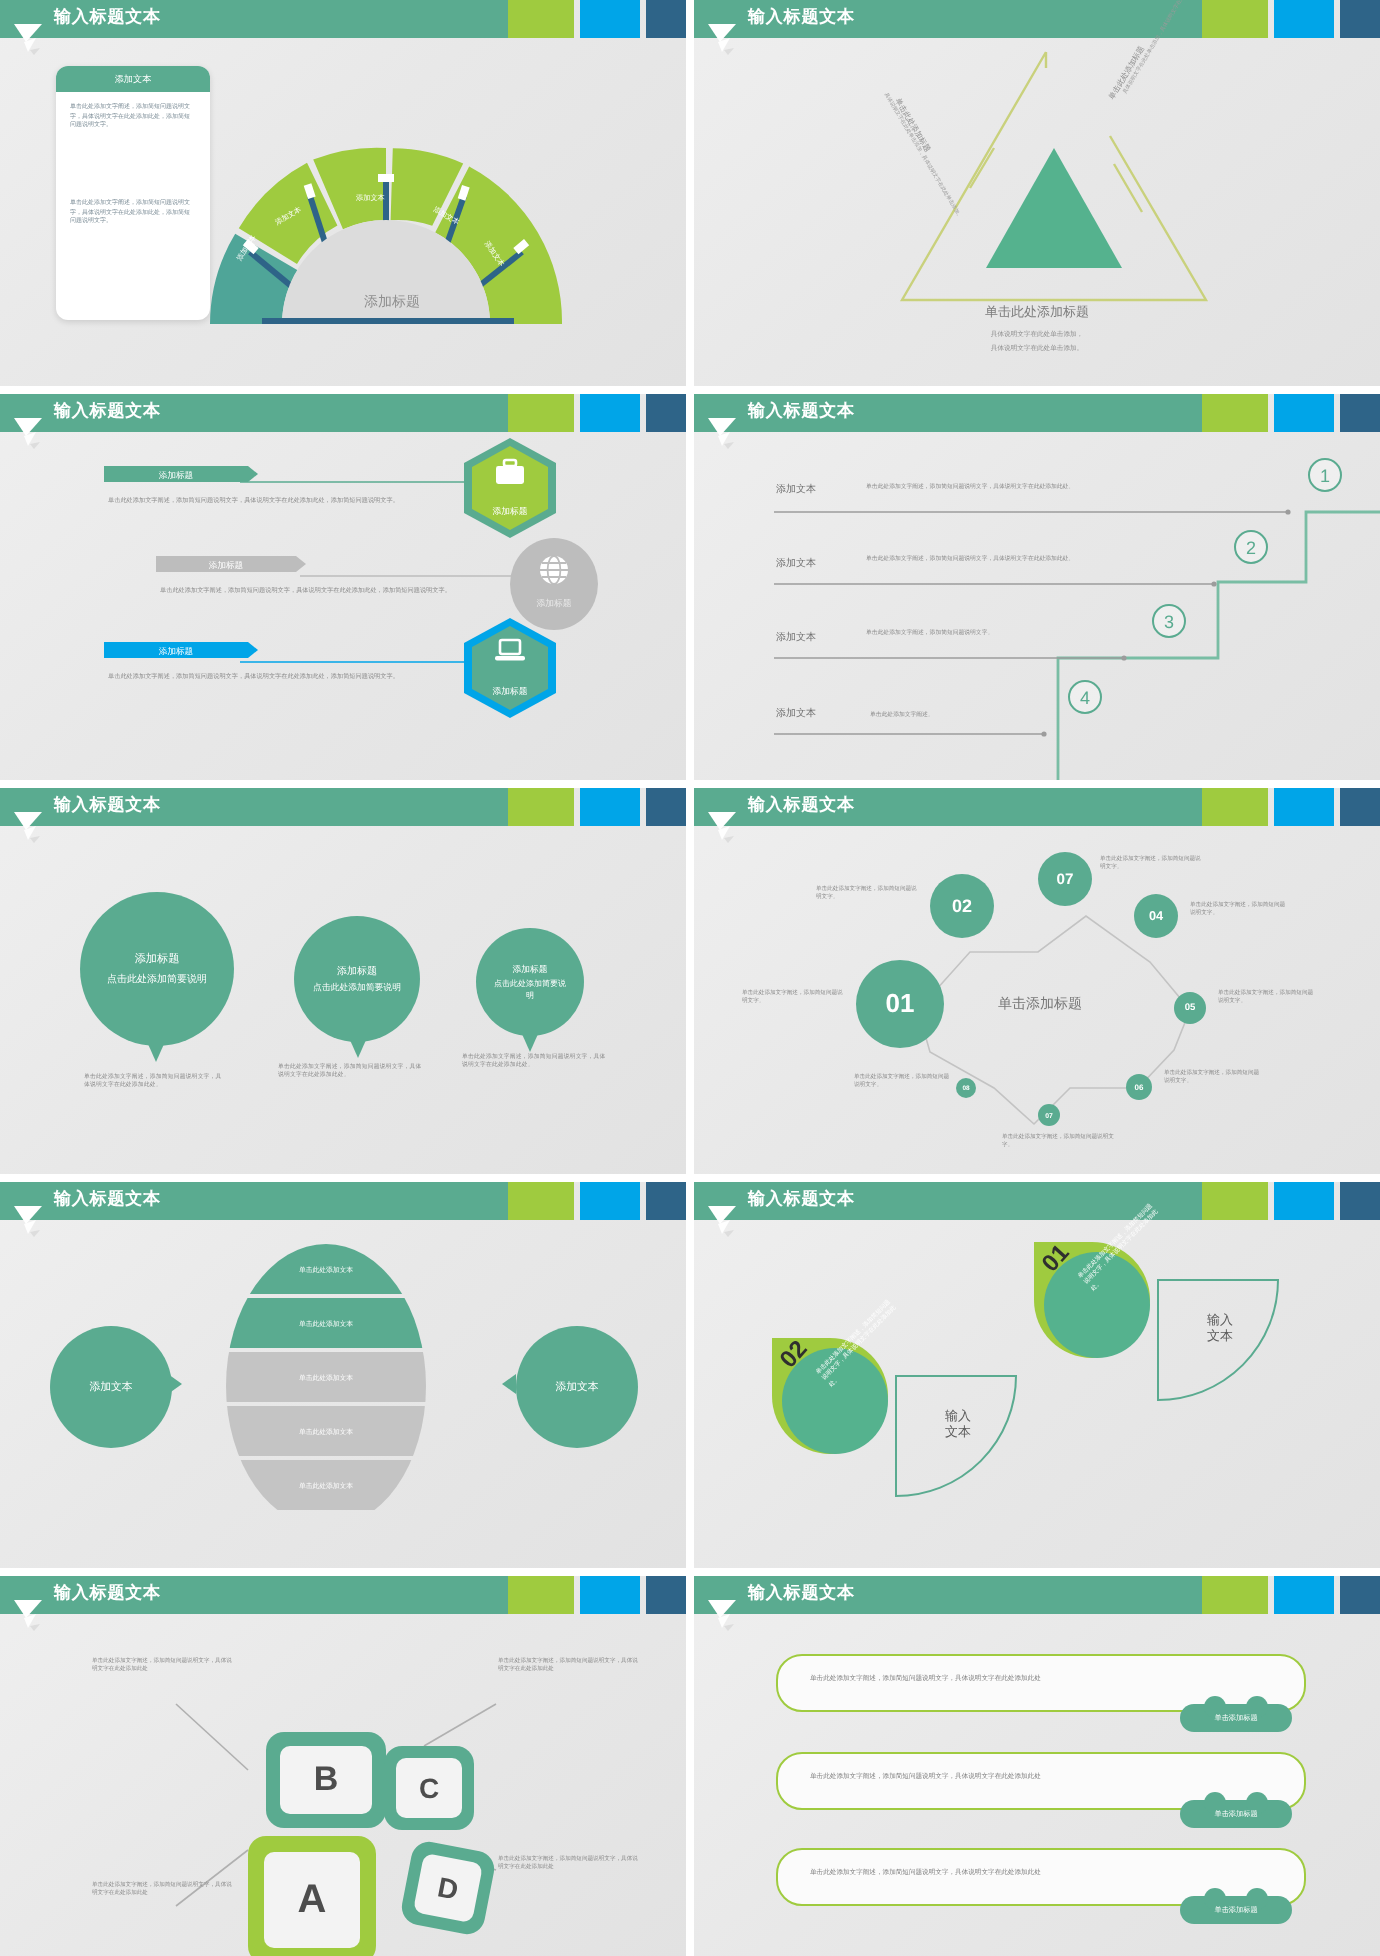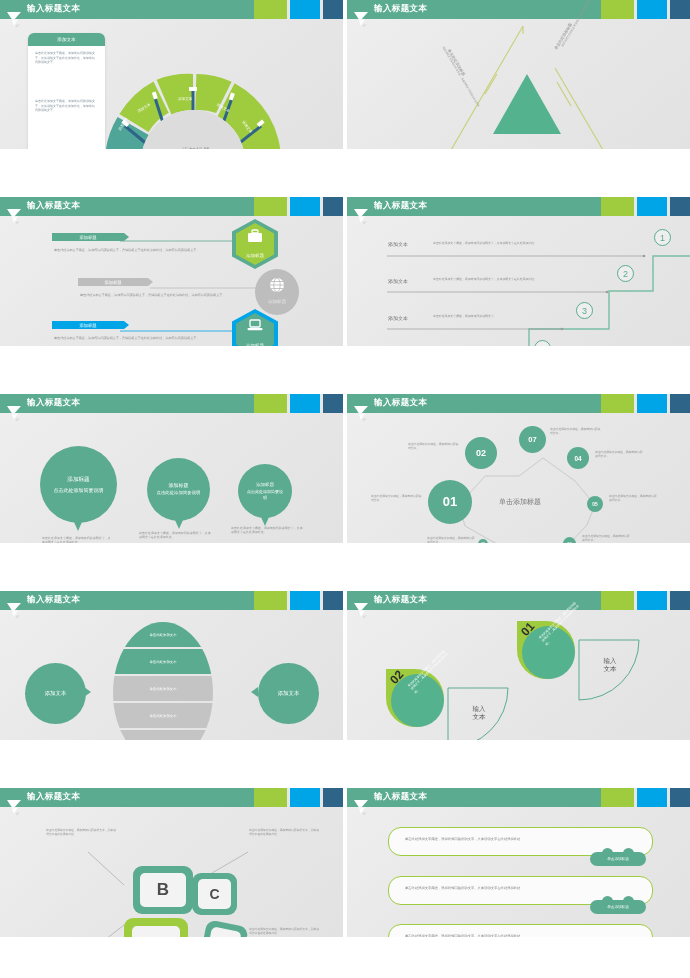--- a/index.html
+++ b/index.html
@@ -12,21 +12,21 @@
   .grid {
     width: 690px; height: 978px;
     display: grid;
     grid-template-columns: 343px 343px;
     grid-template-rows: repeat(5, 193px);
     gap: 4px 4px;
     padding: 0;
   }
   .slide {
     position: relative;
-    width: 343px; height: 149px;
+    width: 343px; height: 193px;
     background: linear-gradient(140deg,#efefef 0%,#e8e8e8 45%,#e2e2e2 100%);
     overflow: hidden;
   }
   
   .hdr { position:absolute; top:0; left:0; width:343px; height:19px; }
   .hdr-main { position:absolute; left:0; top:0; width:254px; height:19px; background:#5aab90; }
   .hdr-b2 { position:absolute; left:254px; top:0; width:33px; height:19px; background:#9fcb3f; }
   .hdr-b3 { position:absolute; left:290px; top:0; width:30px; height:19px; background:#00a5e8; }
   .hdr-b4 { position:absolute; left:323px; top:0; width:20px; height:19px; background:#2e6488; }
   .hdr-title {

